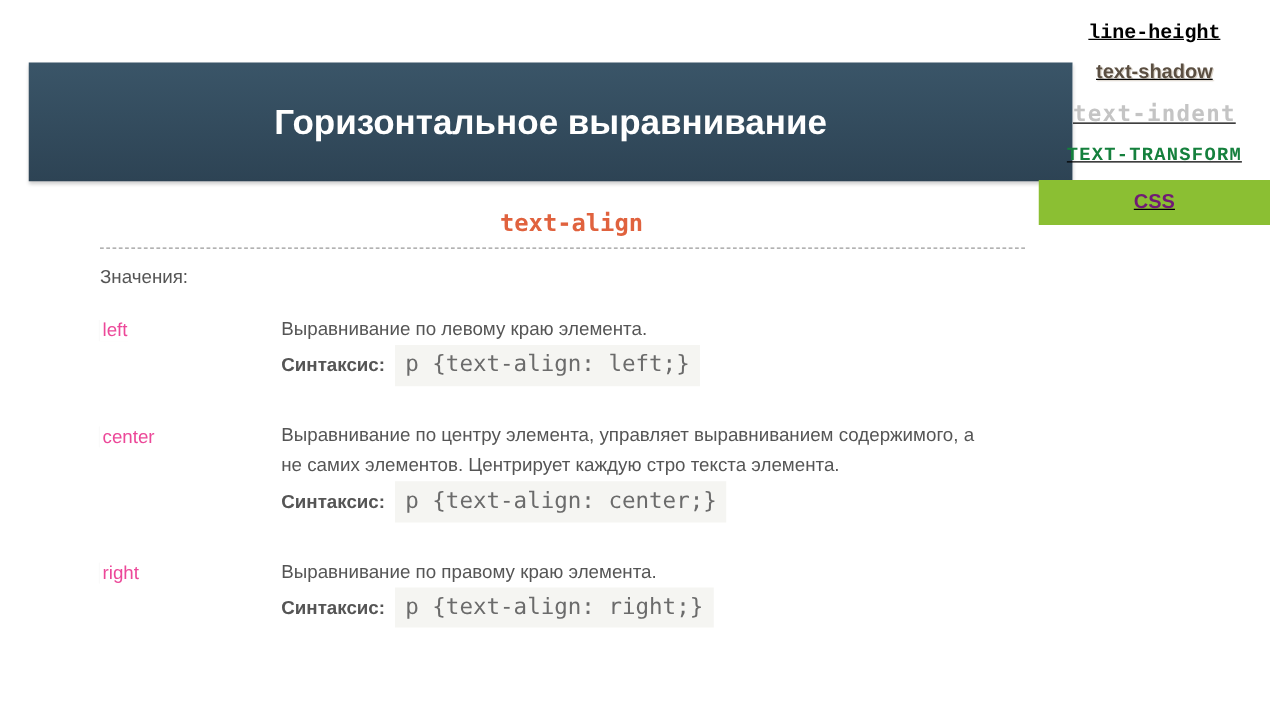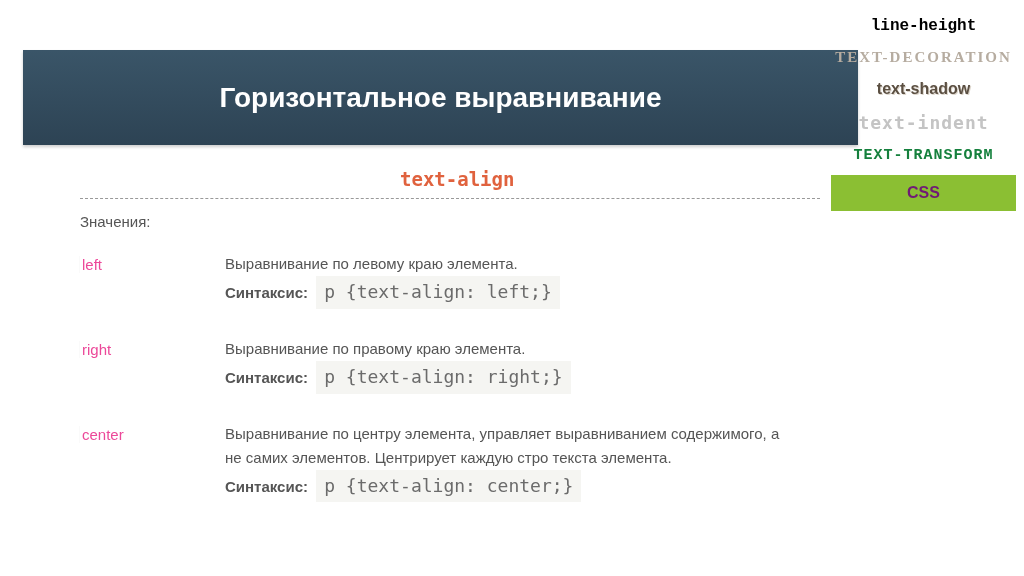--- a/index.html
+++ b/index.html
@@ -27,20 +27,21 @@
     color: #fff;
     font-size: 28px;
     font-weight: 700;
   }
   .sidebar {
     position: absolute;
     right: 8px;
     top: 10px;
     width: 185px;
     text-align: center;
+    text-decoration: underline;
   }
   .sidebar-item {
     font-family: Consolas, 'Courier New', monospace;
     font-weight: 700;
     font-size: 16px;
     padding: 7px 0;
   }
   .s-lineheight { color: #000; font-family: 'Courier New', monospace; }
   .s-textdec { color: #b6aca0; font-family: 'Georgia', serif; letter-spacing: 2px; font-size: 15px; }
   .s-textshadow { color: #5b4f42; font-family: Arial, sans-serif; text-shadow: 1px 1px 0 #dcd5cb; }
@@ -118,21 +119,20 @@
 </style>
 </head>
 <body>
 
 <div class="header">
   <div class="header-title">Горизонтальное выравнивание</div>
 </div>
 
 <div class="sidebar">
   <div class="sidebar-item s-lineheight">line-height</div>
-  <div class="sidebar-item s-textdec">TEXT-DECORATION</div>
   <div class="sidebar-item s-textshadow">text-shadow</div>
   <div class="sidebar-item s-textindent">text-indent</div>
   <div class="sidebar-item s-texttransform">TEXT-TRANSFORM</div>
   <div class="sidebar-css">CSS</div>
 </div>
 
 <div class="subtitle">text-align</div>
 <div class="hr-dashed"></div>
 
 <div class="content">
@@ -143,33 +143,33 @@
     <div class="desc">
       <div>Выравнивание по левому краю элемента.</div>
       <div>
         <span class="syntax-label">Синтаксис:</span>
         <span class="code-box">p  {text-align: left;}</span>
       </div>
     </div>
   </div>
 
   <div class="row">
+    <div class="key"><span class="key-inner">center</span></div>
+    <div class="desc">
+      <div>Выравнивание по центру элемента, управляет выравниванием содержимого, а не самих элементов. Центрирует каждую стро  текста элемента.</div>
+      <div>
+        <span class="syntax-label">Синтаксис:</span>
+        <span class="code-box">p  {text-align: center;}</span>
+      </div>
+    </div>
+  </div>
+
+  <div class="row">
     <div class="key"><span class="key-inner">right</span></div>
     <div class="desc">
       <div>Выравнивание по правому краю элемента.</div>
       <div>
         <span class="syntax-label">Синтаксис:</span>
         <span class="code-box">p  {text-align: right;}</span>
       </div>
     </div>
   </div>
-
-  <div class="row">
-    <div class="key"><span class="key-inner">center</span></div>
-    <div class="desc">
-      <div>Выравнивание по центру элемента, управляет выравниванием содержимого, а не самих элементов. Центрирует каждую стро  текста элемента.</div>
-      <div>
-        <span class="syntax-label">Синтаксис:</span>
-        <span class="code-box">p  {text-align: center;}</span>
-      </div>
-    </div>
-  </div>
 </div>
 
 </body></html>

